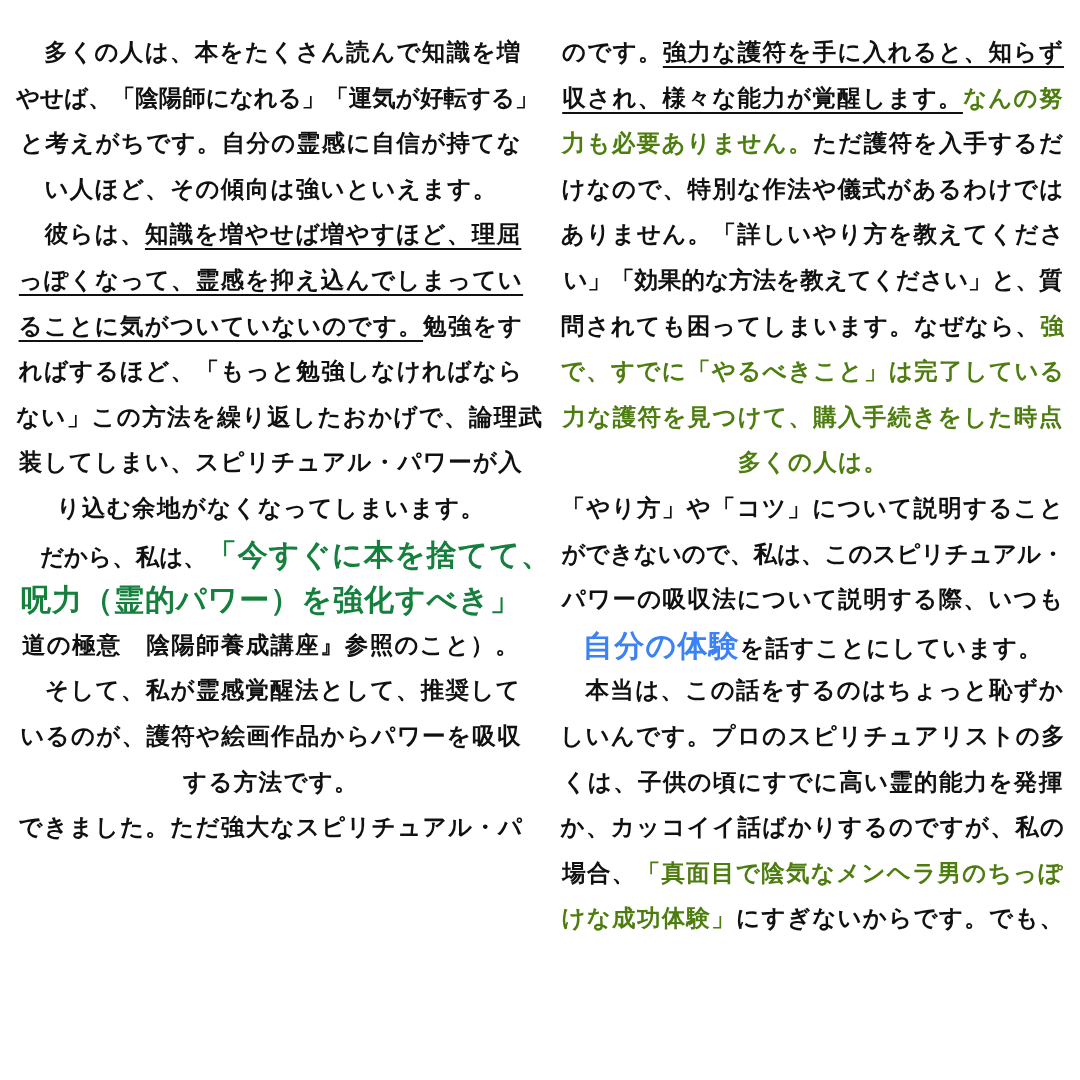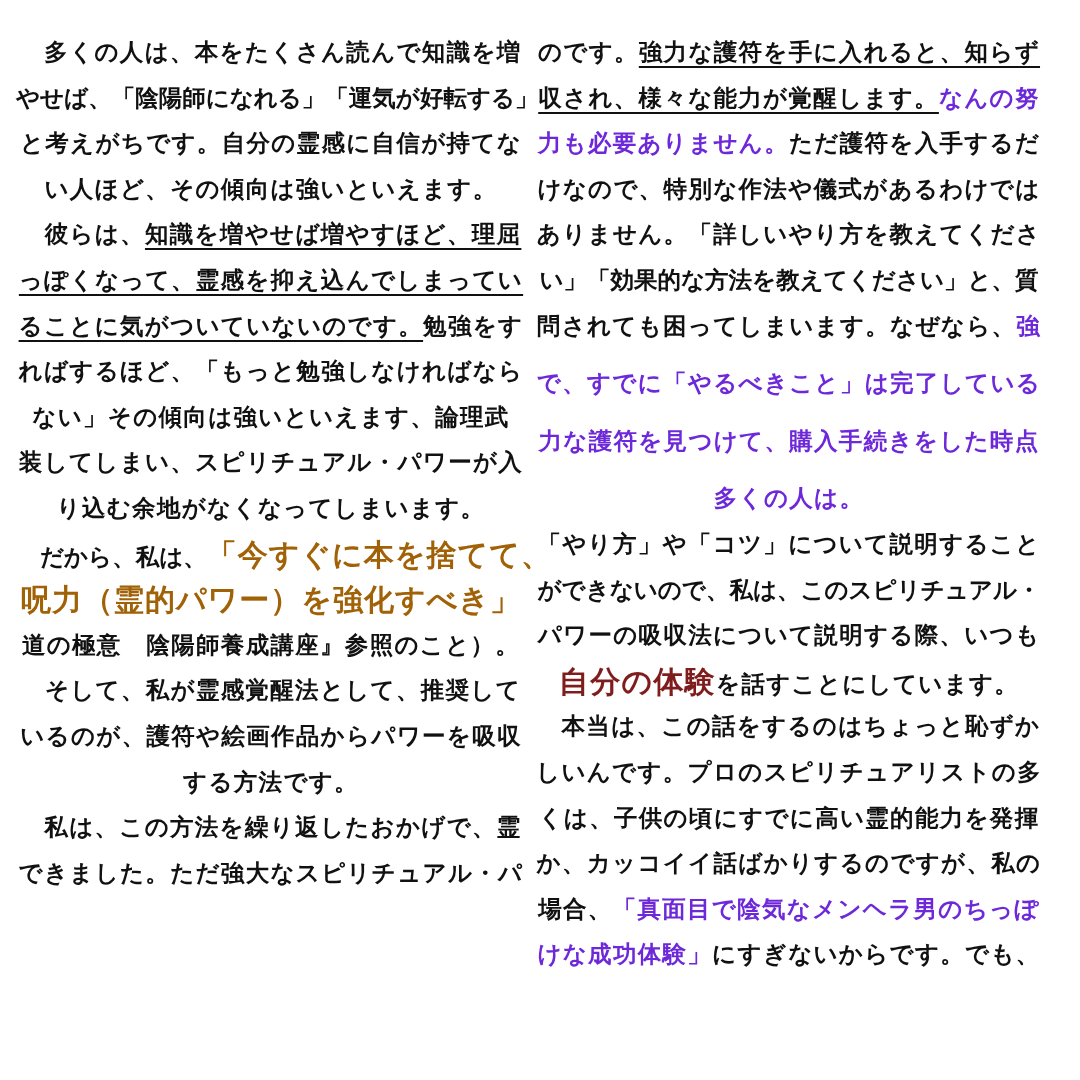--- a/index.html
+++ b/index.html
@@ -25,45 +25,45 @@
     .col {
       position: absolute;
       top: 30px;
       width: 510px;
       font-size: 23.5px;
       line-height: 45.6px;
       font-weight: bold;
       letter-spacing: 1.3px;
     }
     .col-left { left: 16px; }
-    .col-right { left: 536px; width: 506px; }
+    .col-right { left: 560px; width: 506px; }
     .line {
       display: block;
       white-space: nowrap;
       height: 45.6px;
     }
     .indent { padding-left: 24px; }
     .u {
       text-decoration: underline;
       text-decoration-thickness: 2px;
       text-underline-offset: 6px;
     }
-    .red { color: #6d28d9; margin-top: 12px; }
+    .red { color: #4d7c0f; }
     .big-red {
-      color: #a16207;
+      color: #15803d;
       font-size: 30px;
       letter-spacing: 1px;
     }
     .big-line {
       height: 45.6px;
       line-height: 45.6px;
     }
     .big-black {
       font-size: 30px;
-      color: #7f1d1d;
+      color: #3b82f6;
     }
     .tight { letter-spacing: 0px; }
   </style>
 </head>
 <body>
 
 <div class="page">
 
   <div class="col col-left">
 
@@ -78,21 +78,21 @@
       <span class="line indent">
         <span>彼らは、</span><span class="u">知識を増やせば増やすほど、理屈</span>
       </span>
       <span class="line">
         <span class="u">っぽくなって、霊感を抑え込んでしまってい</span>
       </span>
       <span class="line">
         <span class="u">ることに気がついていないのです。</span><span>勉強をす</span>
       </span>
       <span class="line">ればするほど、「もっと勉強しなければなら</span>
-      <span class="line">ない」その傾向は強いといえます、論理武</span>
+      <span class="line">ない」この方法を繰り返したおかげで、論理武</span>
       <span class="line">装してしまい、スピリチュアル・パワーが入</span>
       <span class="line">り込む余地がなくなってしまいます。</span>
     </div>
 
     <div>
       <span class="line indent big-line tight">
         <span>だから、私は、</span><span class="big-red">「今すぐに本を捨てて、</span>
       </span>
       <span class="line big-line">
         <span class="big-red">呪力（霊的パワー）を強化すべき」</span>
@@ -100,21 +100,20 @@
       <span class="line">道の極意　陰陽師養成講座』参照のこと）。</span>
     </div>
 
     <div>
       <span class="line indent">そして、私が霊感覚醒法として、推奨して</span>
       <span class="line">いるのが、護符や絵画作品からパワーを吸収</span>
       <span class="line">する方法です。</span>
     </div>
 
     <div>
-      <span class="line indent">私は、この方法を繰り返したおかげで、霊</span>
       <span class="line">できました。ただ強大なスピリチュアル・パ</span>
     </div>
   </div>
 
   <div class="col col-right">
 
     <div>
       <span class="line">
         <span>のです。</span><span class="u">強力な護符を手に入れると、知らず</span>
       </span>

